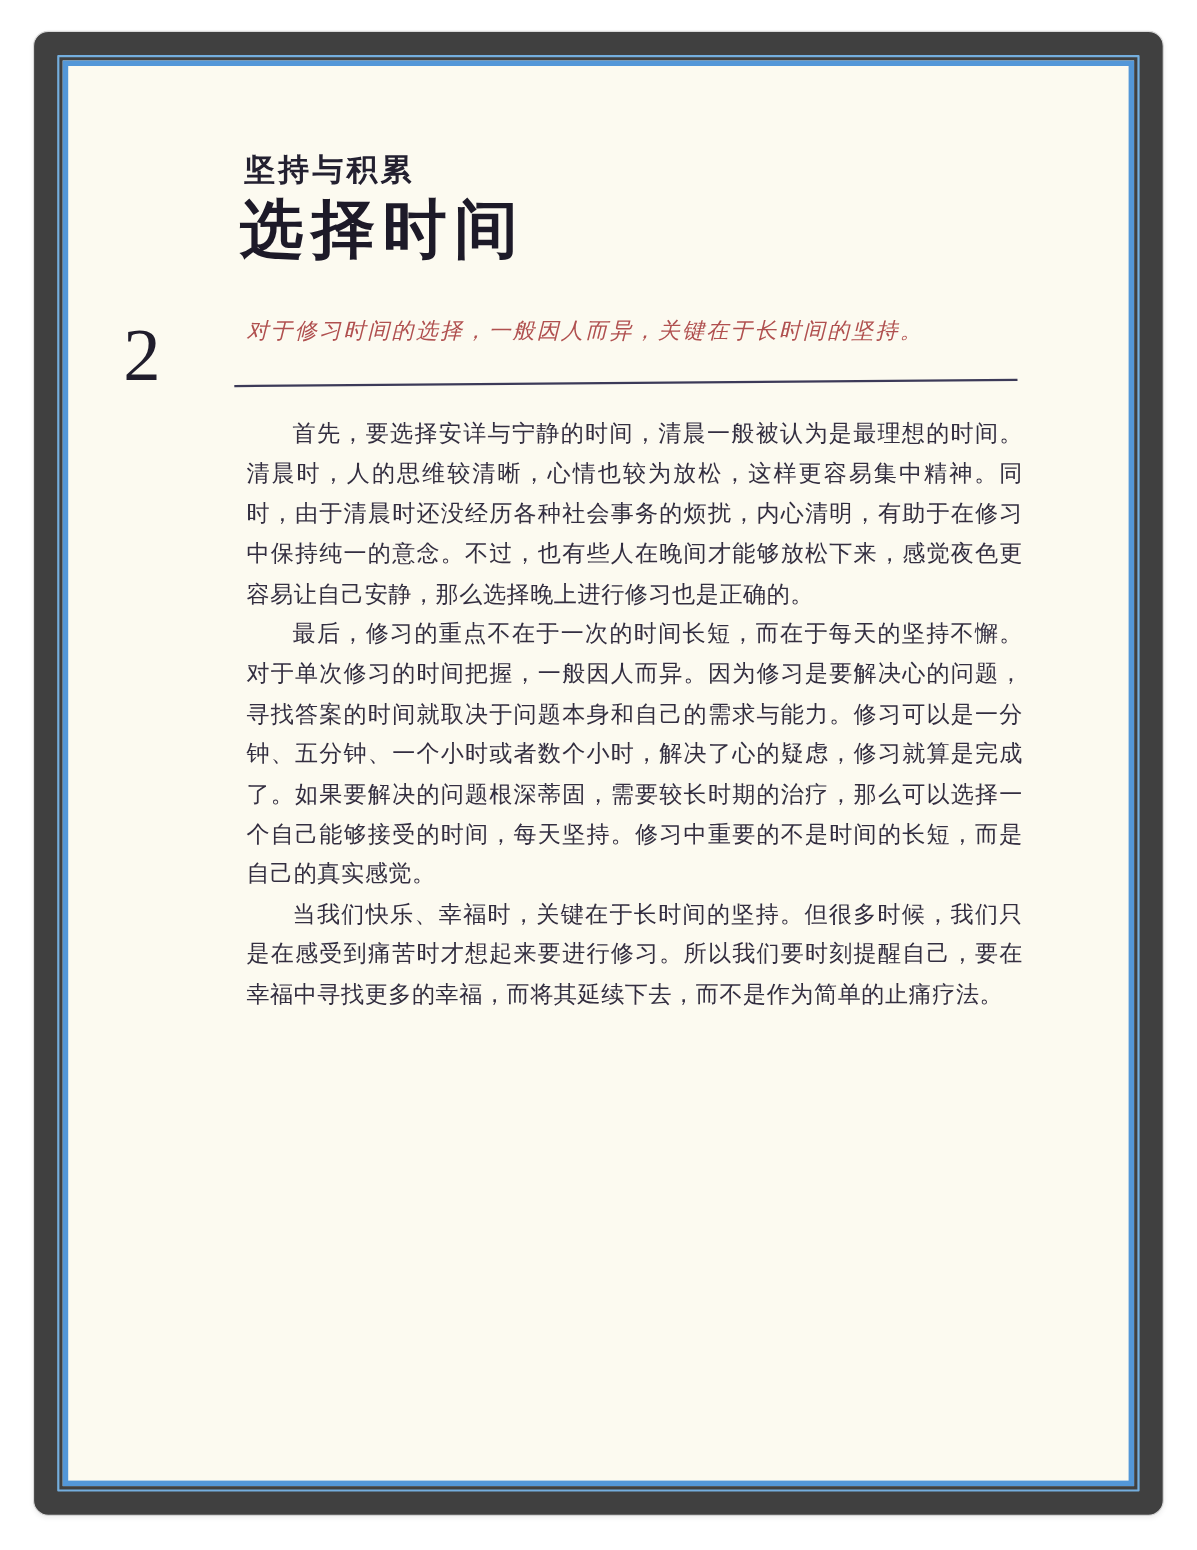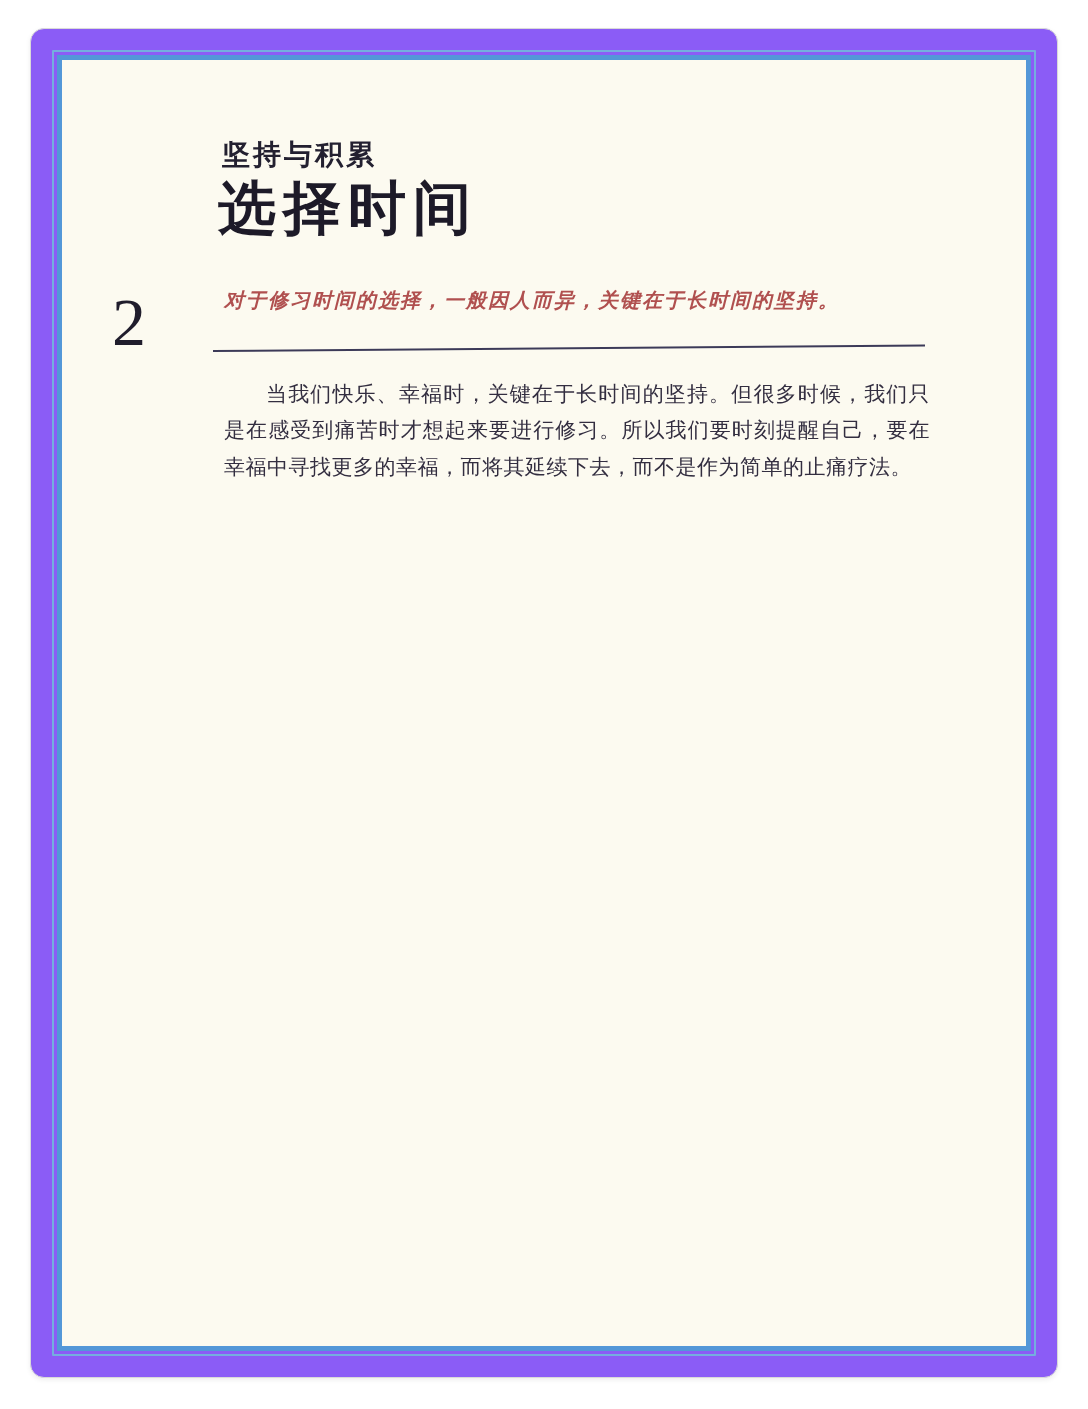--- a/index.html
+++ b/index.html
@@ -1,21 +1,21 @@
 <!DOCTYPE html>
 <html><head>
 <meta charset="utf-8">
 <style>
   * { margin:0; padding:0; box-sizing:border-box; }
   html,body { width:1088px; height:1409px; background:#ffffff; overflow:hidden;
               font-family:"Liberation Serif","DejaVu Serif",serif; }
 
   .card {
     position:absolute; left:30px; top:28px; width:1028px; height:1350px;
-    background:#8b5cf6; border:1px solid #d9d9d9; border-radius:14px;
+    background:#404040; border:1px solid #d9d9d9; border-radius:14px;
     box-shadow:0 2px 5px rgba(0,0,0,0.07);
   }
   .frame-outer {
     position:absolute; inset:21px; border:2px solid #74aede; border-radius:1px;
   }
   .frame-inner {
     position:absolute; inset:3px; border:5px solid #5397d8;
     background:#fcfaf0;
   }
   .page { position:absolute; inset:0; color:#332e40; }
@@ -28,21 +28,20 @@
   .chapter-title {
     position:absolute; left:156px; top:110px;
     font-family:"Liberation Serif","DejaVu Serif",serif;
     font-weight:bold; font-size:58px; letter-spacing:7px; color:#1d1a28;text-align:right;
   }
   .chapter-subtitle {
     position:absolute; left:162px; top:227px;
     font-family:"Liberation Serif","DejaVu Serif",serif;
     font-style:italic; font-size:20px; letter-spacing:2px; color:#b0504f;
     white-space:nowrap;
-    font-weight:bold;
   }
   .chapter-number {
     position:absolute; left:50px; top:228px;
     font-family:"Liberation Serif","DejaVu Serif",serif;
     font-size:68px; line-height:1; color:#201d2c;
   }
   .divider {
     position:absolute; left:151px; top:290px; width:712px; height:2px;
     background:#3c3a58; transform:rotate(-0.45deg); transform-origin:left center;
   }
@@ -65,19 +64,21 @@
 
         <div class="chapter-title">选择时间</div>
 
         <div class="chapter-subtitle">对于修习时间的选择，一般因人而异，关键在于长时间的坚持。</div>
 
         <div class="chapter-number">2</div>
 
         <div class="divider"></div>
 
         <div class="body-text">
+          <p>首先，要选择安详与宁静的时间，清晨一般被认为是最理想的时间。清晨时，人的思维较清晰，心情也较为放松，这样更容易集中精神。同时，由于清晨时还没经历各种社会事务的烦扰，内心清明，有助于在修习中保持纯一的意念。不过，也有些人在晚间才能够放松下来，感觉夜色更容易让自己安静，那么选择晚上进行修习也是正确的。</p>
+          <p>最后，修习的重点不在于一次的时间长短，而在于每天的坚持不懈。对于单次修习的时间把握，一般因人而异。因为修习是要解决心的问题，寻找答案的时间就取决于问题本身和自己的需求与能力。修习可以是一分钟、五分钟、一个小时或者数个小时，解决了心的疑虑，修习就算是完成了。如果要解决的问题根深蒂固，需要较长时期的治疗，那么可以选择一个自己能够接受的时间，每天坚持。修习中重要的不是时间的长短，而是自己的真实感觉。</p>
           <p>当我们快乐、幸福时，关键在于长时间的坚持。但很多时候，我们只是在感受到痛苦时才想起来要进行修习。所以我们要时刻提醒自己，要在幸福中寻找更多的幸福，而将其延续下去，而不是作为简单的止痛疗法。</p>
         </div>
 
       </div>
     </div>
   </div>
 </div>
 
 </body></html>

